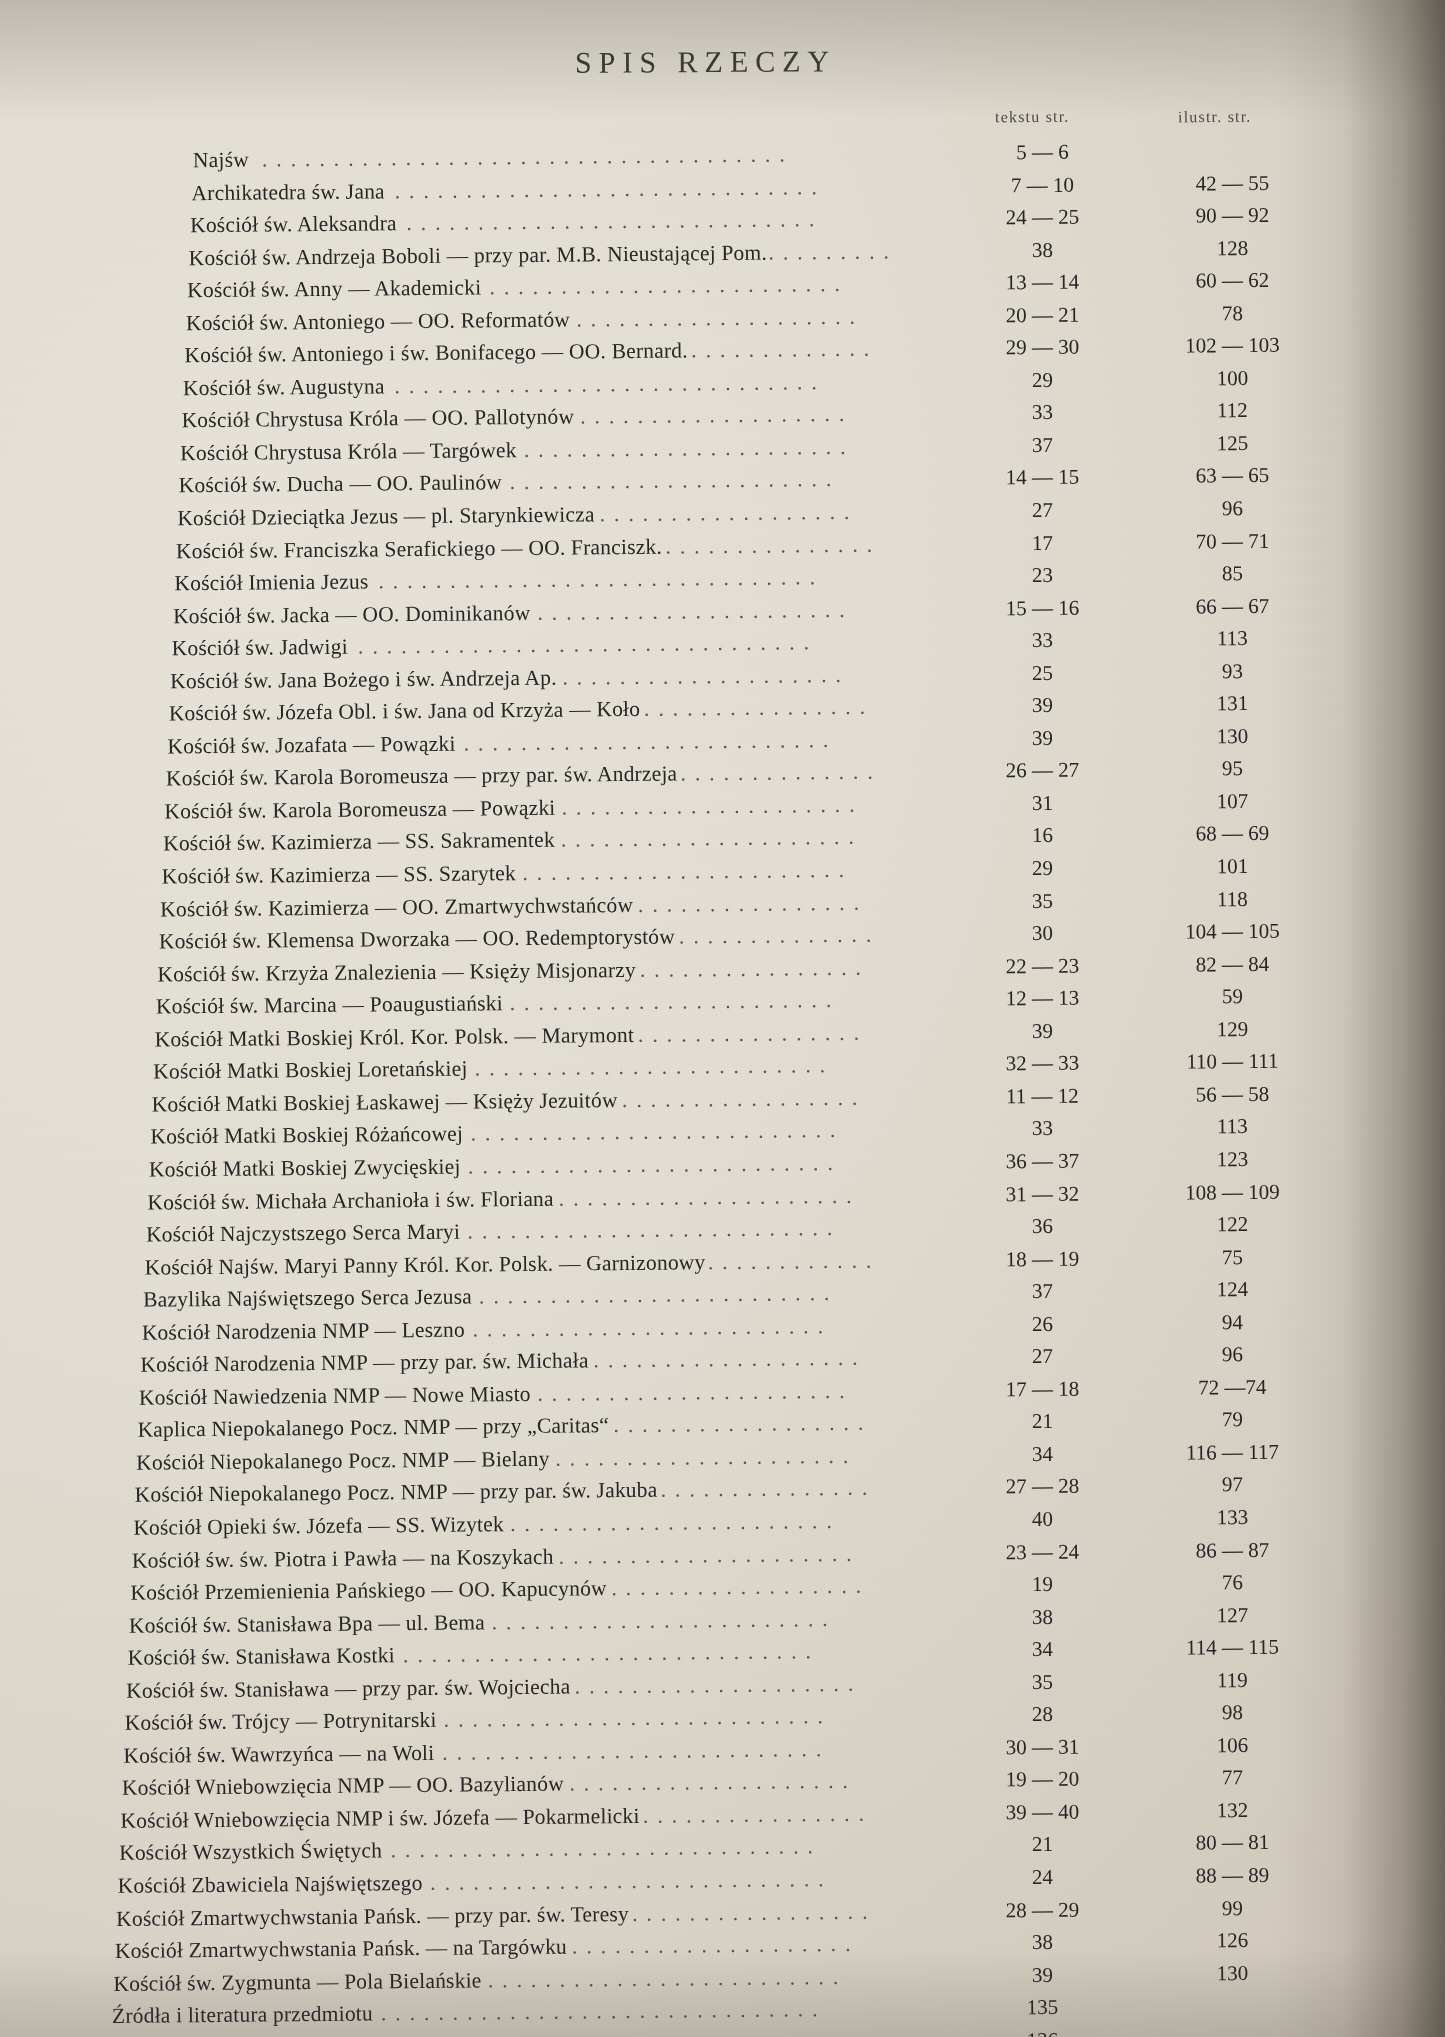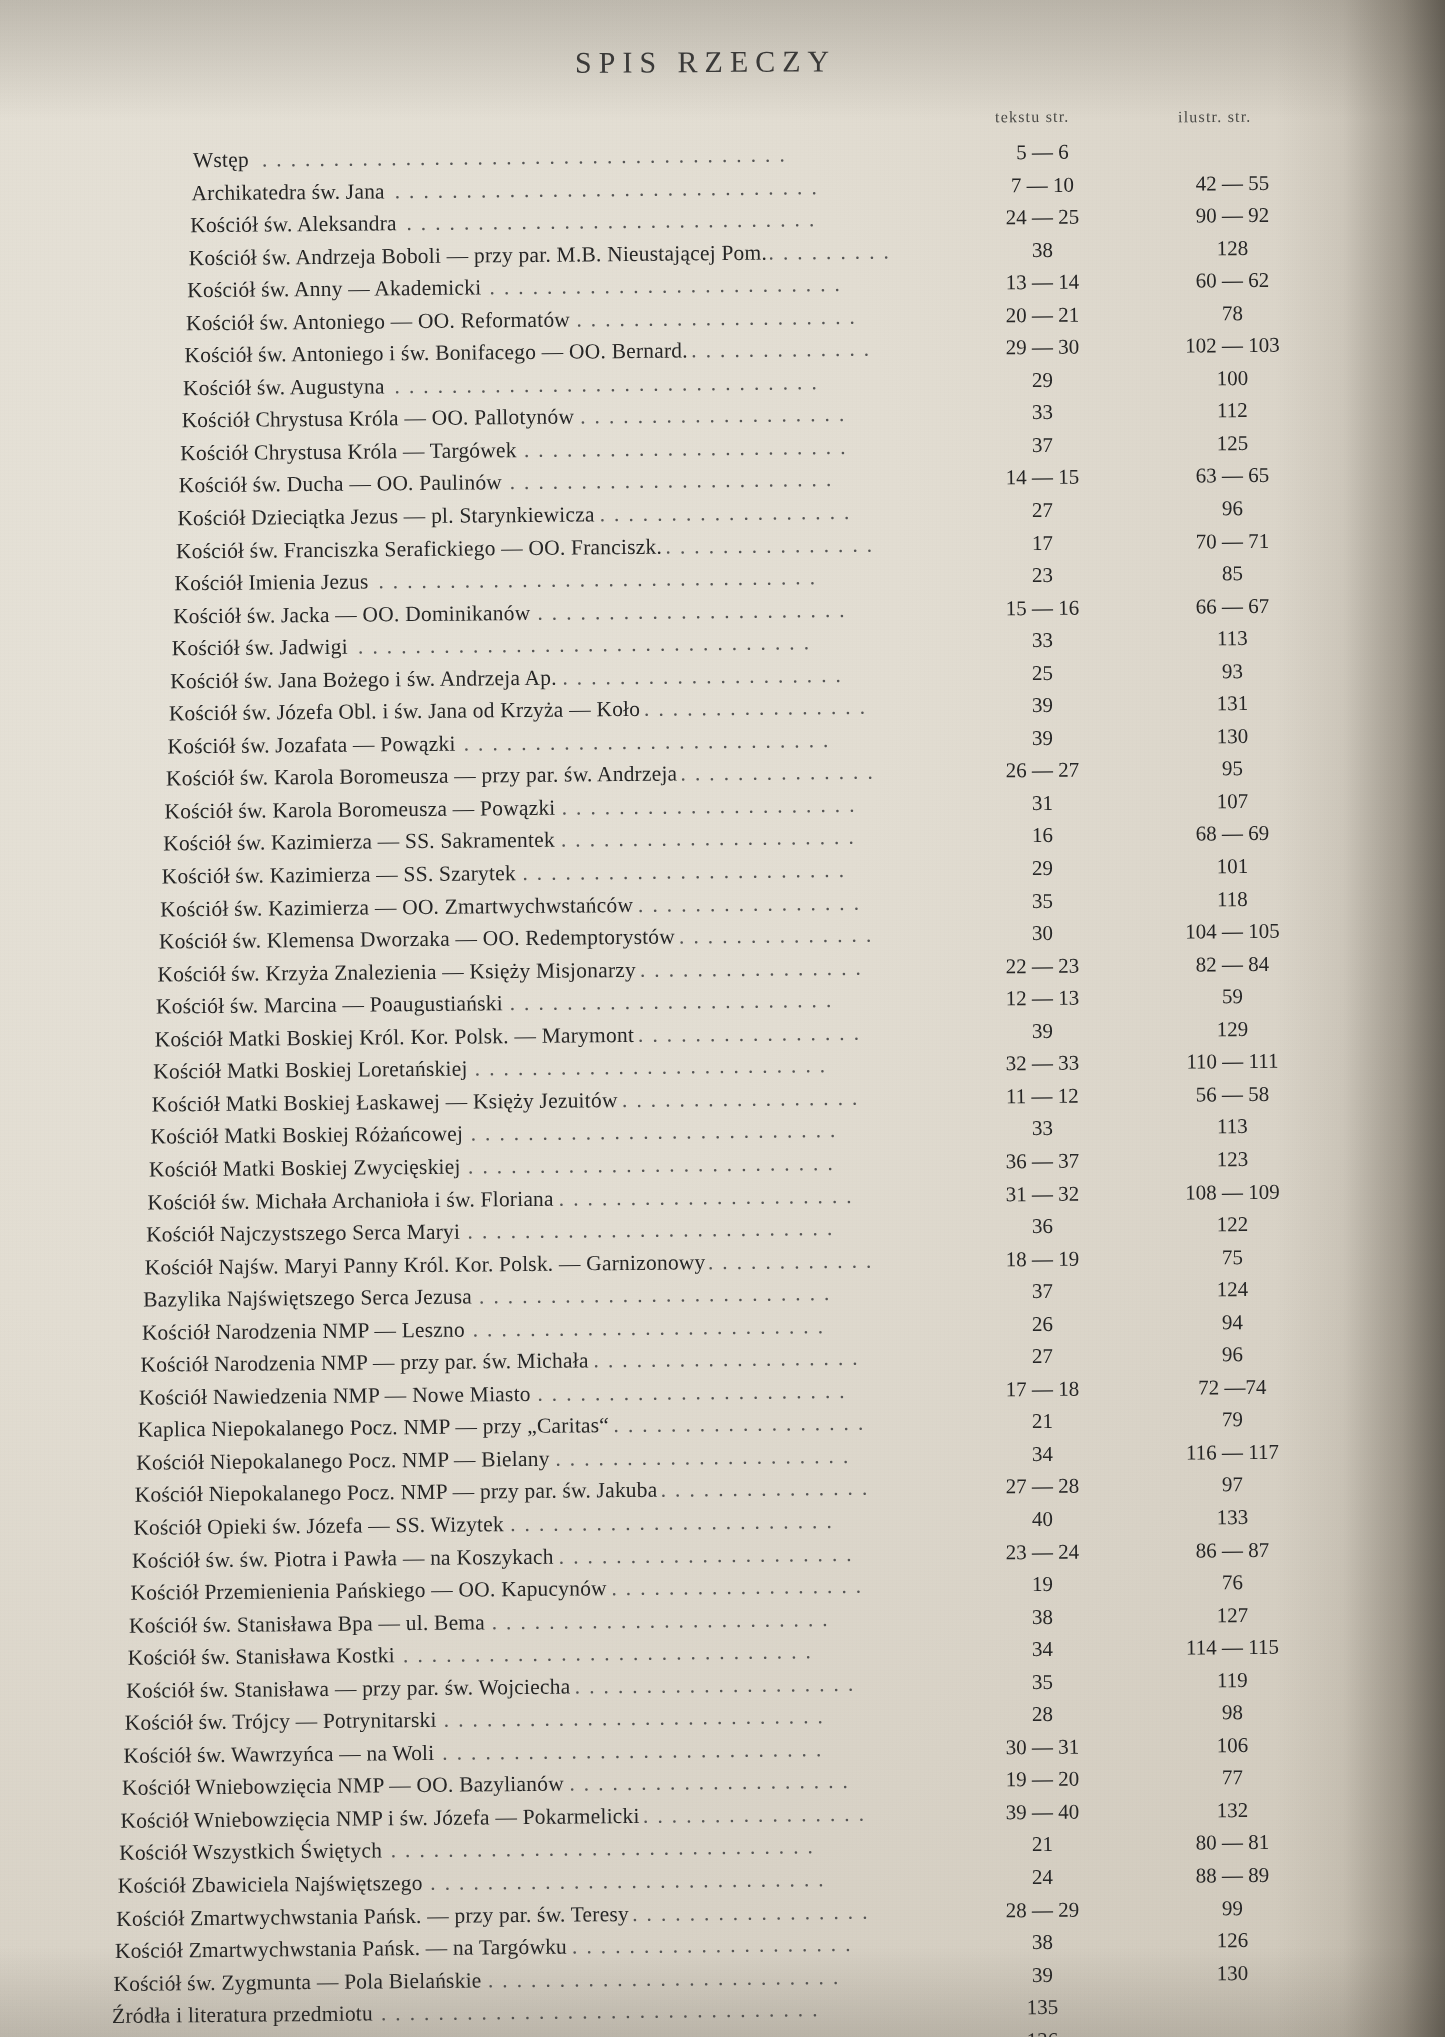--- a/index.html
+++ b/index.html
@@ -144,21 +144,21 @@
 
     <div class="title">SPIS RZECZY</div>
 
     <div class="colheads">
       <div class="colhead teksty">tekstu  str.</div>
       <div class="colhead ilustr">ilustr.  str.</div>
     </div>
 
     <div id="toc">
         <div class="row" style="transform: rotate(-0.55deg);">
-          <span class="entry" style="left: 193px;">Wstęp</span>
+          <span class="entry" style="left: 193px;">Najśw</span>
           <span class="leader" style="left: 261.938px; width: 678.062px;">.....................................</span>
           <span class="pg teksty">5 — 6</span>
           <span class="pg ilustr"></span>
         </div>
         <div class="row" style="transform: rotate(-0.55deg);">
           <span class="entry" style="left: 191.58px;">Archikatedra  św.  Jana</span>
           <span class="leader" style="left: 394.627px; width: 545.373px;">..............................</span>
           <span class="pg teksty">7 — 10</span>
           <span class="pg ilustr">42 — 55</span>
         </div>

